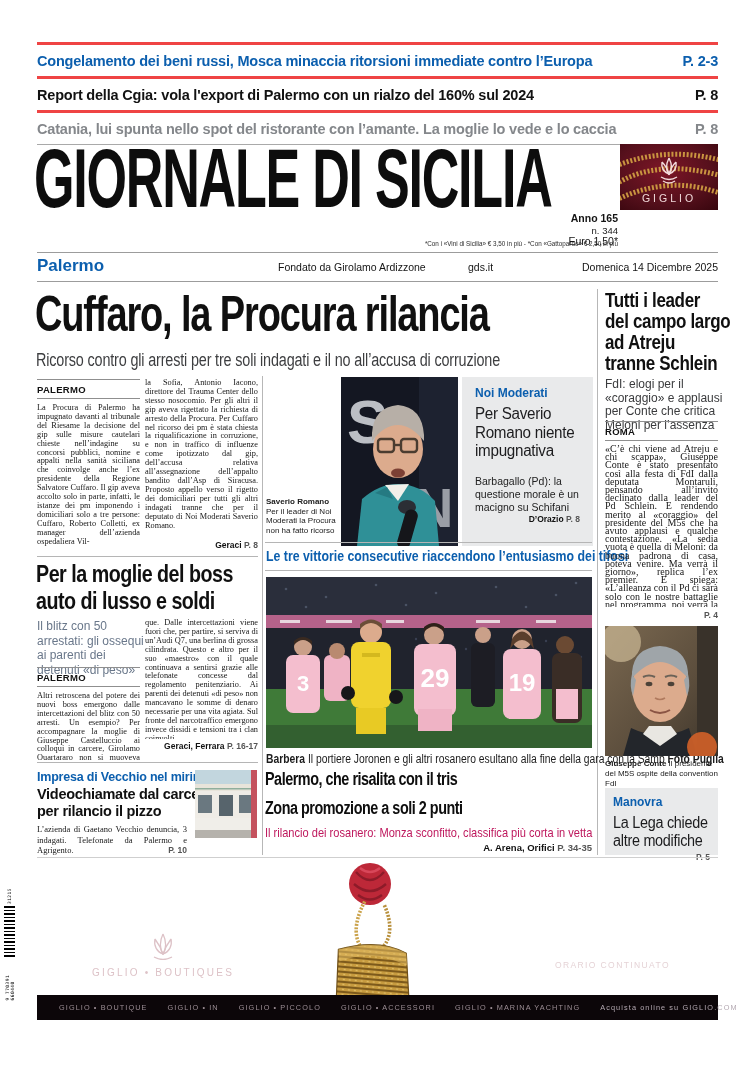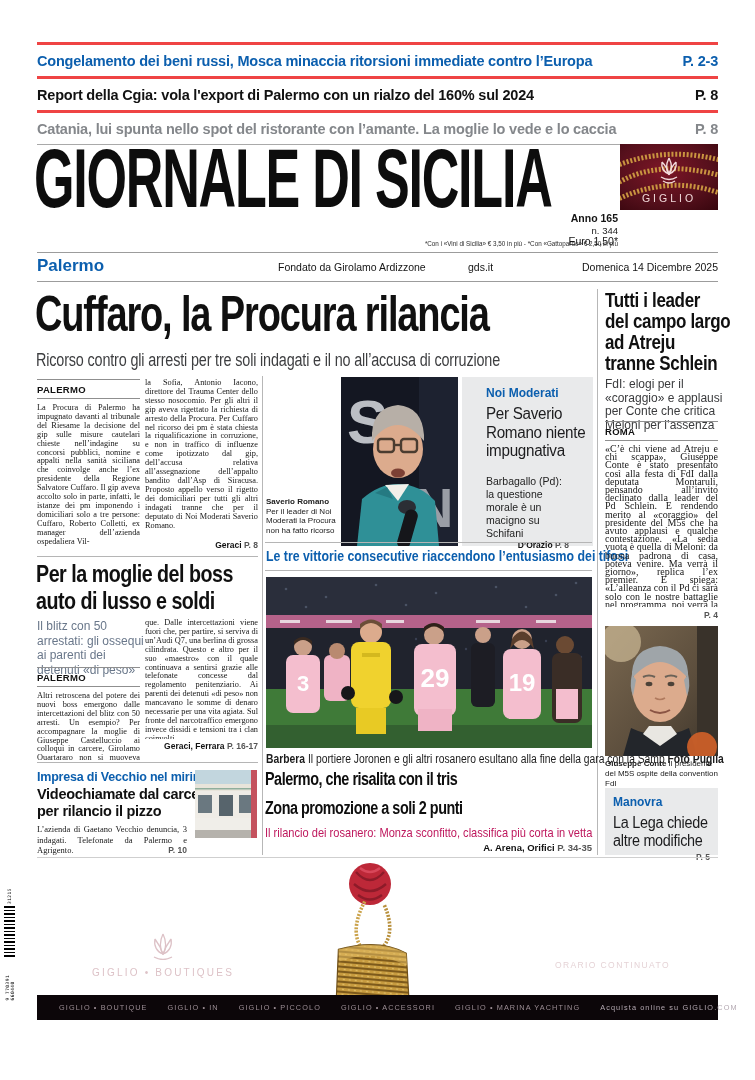--- a/index.html
+++ b/index.html
@@ -45,21 +45,21 @@
   .byline{font-size:8.5px;font-weight:bold;text-align:right;color:#111;}
   .byline .pg{color:#555;}
   #lead-k{left:37px;top:379px;width:103px;}
   #lead-b1{left:37px;top:404px;width:103px;height:150px;}
   #lead-b2{left:145px;top:379px;width:113px;height:158px;}
   #lead-by{left:145px;top:540px;width:113px;}
   #rule-lead{left:37px;top:556px;width:221px;background:#b5b5b5;}
   #cap-rom{left:266px;top:497px;width:71px;font-size:8px;line-height:9.6px;color:#202020;}
   .cap-t{font-weight:bold;}
   #ph-rom{left:341px;top:377px;width:117px;height:169px;}
-  .graybox{background:#e9eaeb;padding:9px 24px 7px;box-sizing:border-box;}
+  .graybox{background:#e9eaeb;padding:9px 13px 7px;box-sizing:border-box;}
   #box1{left:462px;top:377px;width:131px;height:169px;}
   .box-k{color:#0c5fae;font-weight:bold;font-size:12px;margin-bottom:5px;}
   .box-t{font-size:16px;line-height:18.5px;color:#1c1c1e;letter-spacing:-.3px;}
   #box1 .box-t{transform:scaleX(.95);transform-origin:left top;width:118px;}
   .box-b{font-size:10.5px;line-height:13px;color:#222;margin-top:14px;}
   
   #boss-hl{left:36px;top:560px;font-size:24px;font-weight:bold;letter-spacing:-.6px;line-height:27px;color:#101010;}
   #boss-hl .sx{transform:scaleX(.82);}
   #boss-sub{left:37px;top:619px;width:108px;font-size:12px;line-height:14.5px;color:#69778a;}
   #boss-k{left:37px;top:667px;width:103px;}

